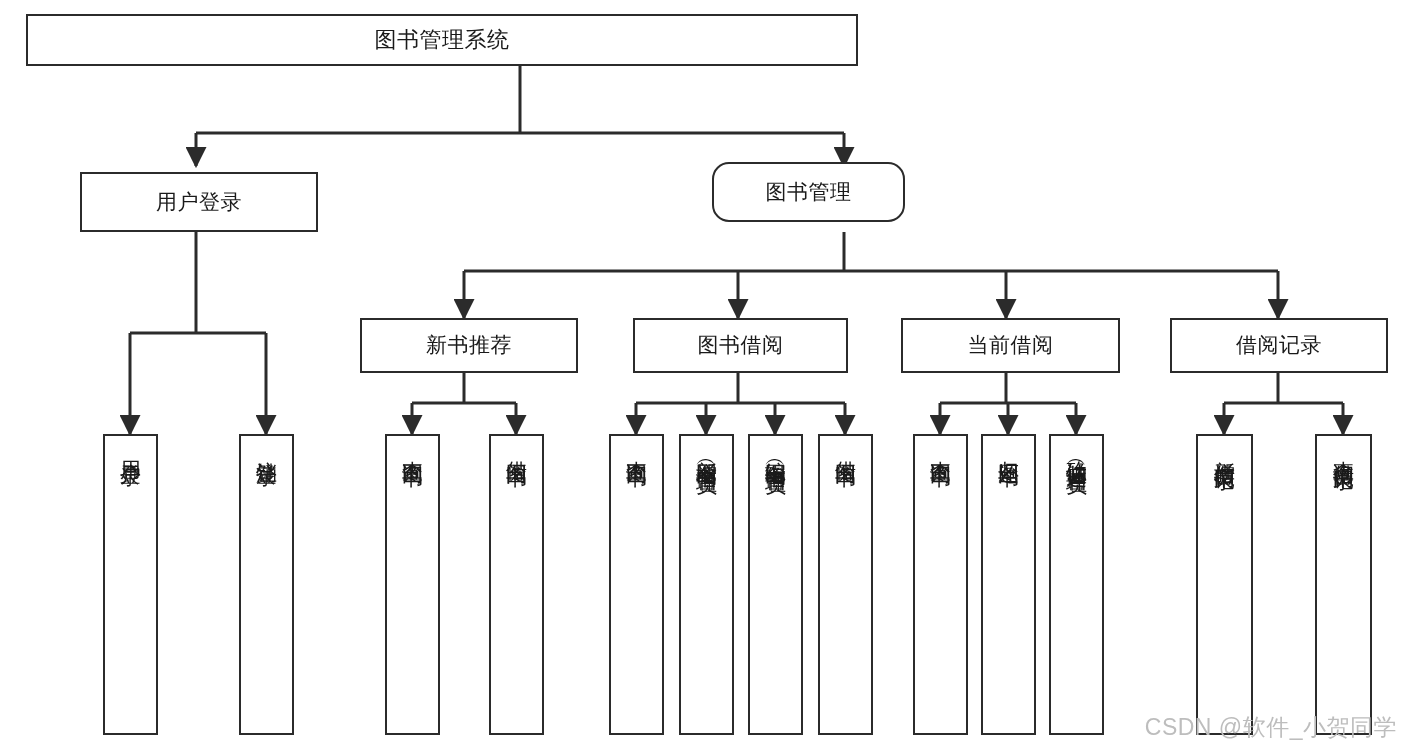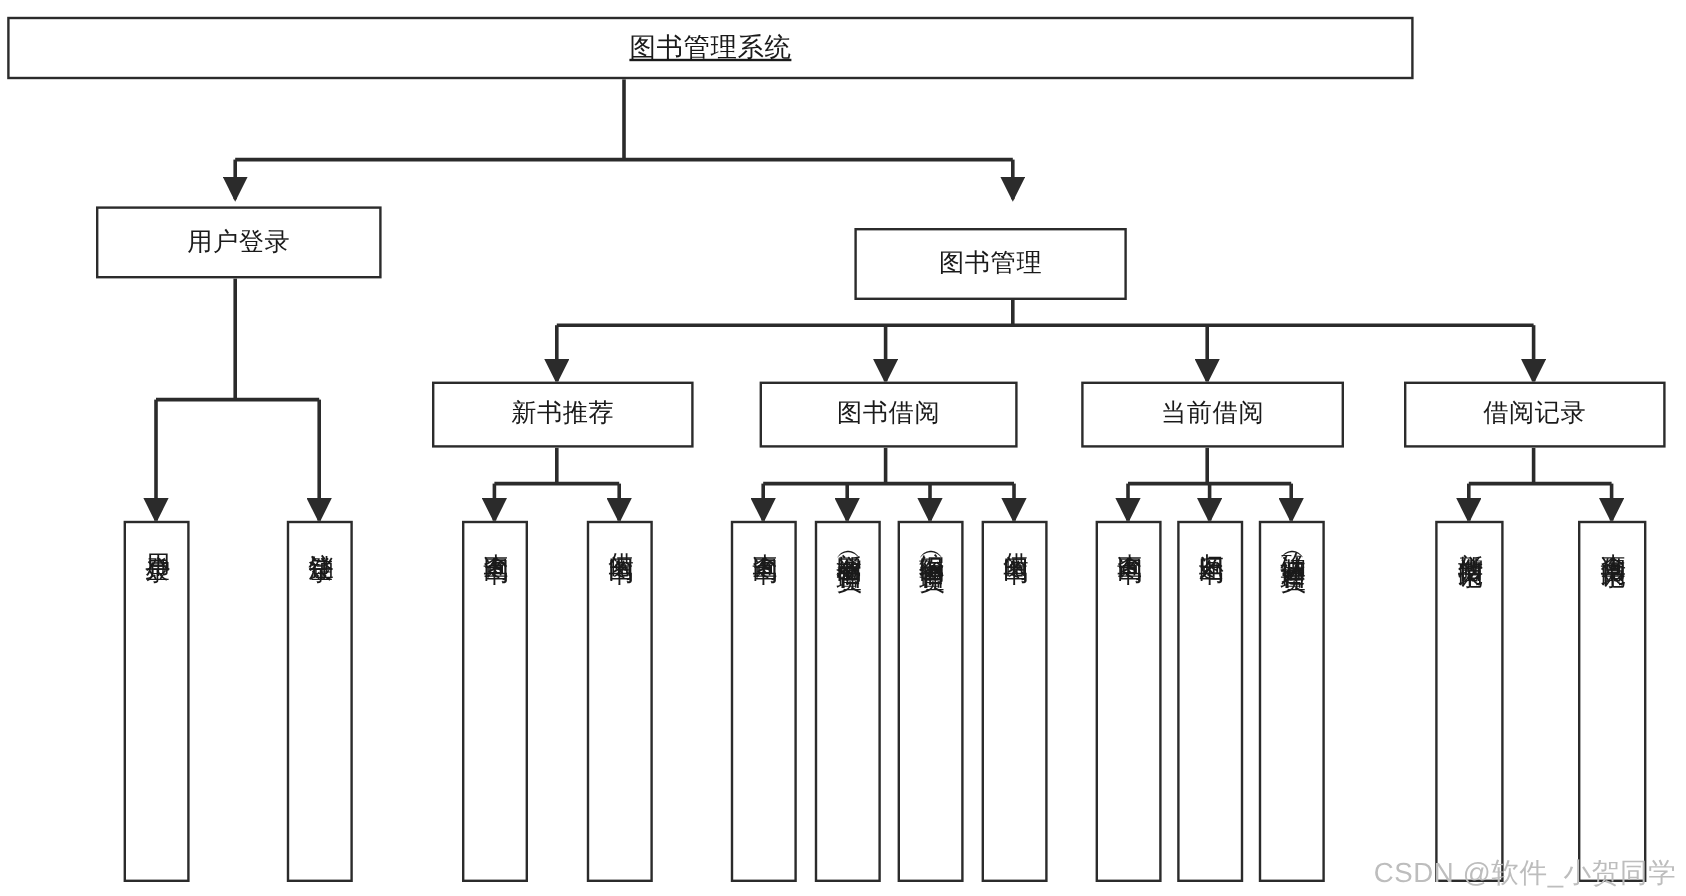--- a/index.html
+++ b/index.html
@@ -119,28 +119,28 @@
       <path d="M 1008 403 L 1008 434" marker-end="url(#arrow)"></path>
       <path d="M 1076 403 L 1076 434" marker-end="url(#arrow)"></path>
 
       <path d="M 1278 373 L 1278 403"></path>
       <path d="M 1224 403 L 1343 403"></path>
       <path d="M 1224 403 L 1224 434" marker-end="url(#arrow)"></path>
       <path d="M 1343 403 L 1343 434" marker-end="url(#arrow)"></path>
     </g>
   </svg>
 
-  <div class="node horiz root" style="left:6px; top:14px; width:1172px; height:52px;text-decoration:underline;">
+  <div class="node horiz root" style="left:26px; top:14px; width:832px; height:52px;">
     <span class="label">图书管理系统</span>
   </div>
 
   <div class="node horiz" style="left:80px; top:172px; width:238px; height:60px;">
     <span class="label">用户登录</span>
   </div>
-  <div class="node horiz" style="left:712px; top:190px; width:227px; height:60px;">
+  <div class="node horiz" style="left:712px; top:162px; width:193px; height:60px;border-radius:17px;">
     <span class="label">图书管理</span>
   </div>
 
   <div class="node horiz" style="left:633px; top:318px; width:215px; height:55px;">
     <span class="label">图书借阅</span>
   </div>
   <div class="node horiz" style="left:360px; top:318px; width:218px; height:55px;">
     <span class="label">新书推荐</span>
   </div>
   <div class="node horiz" style="left:901px; top:318px; width:219px; height:55px;">

